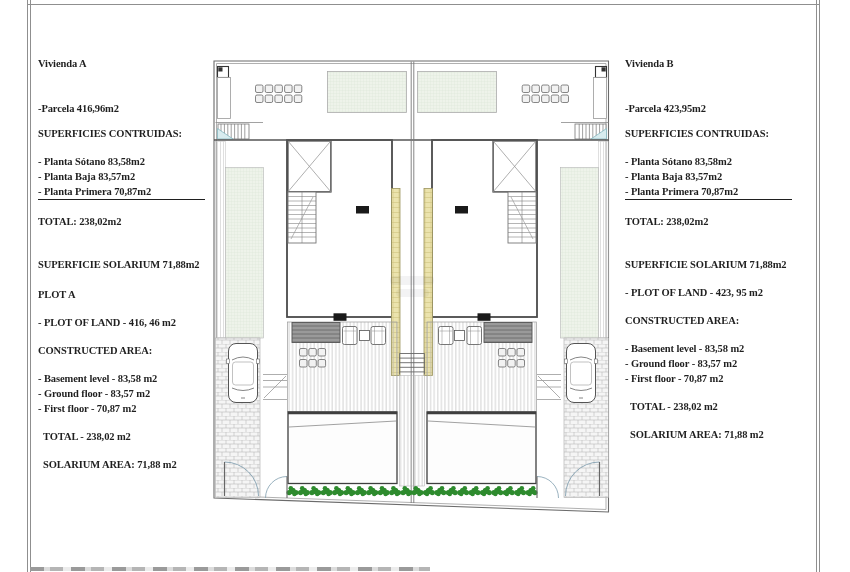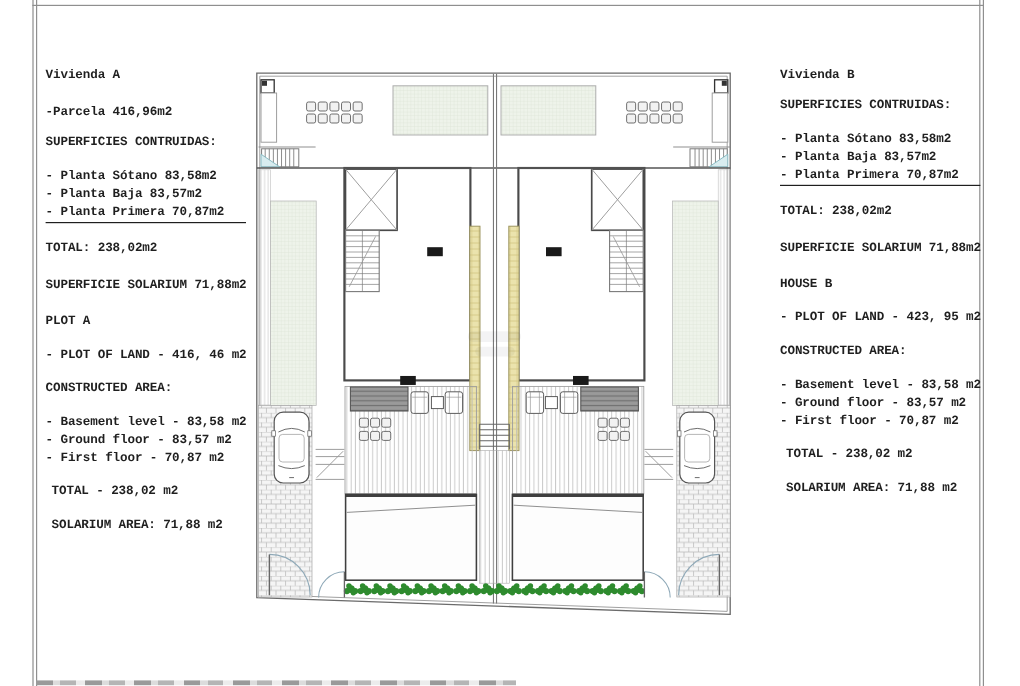--- a/index.html
+++ b/index.html
@@ -1,27 +1,27 @@
 <!DOCTYPE html>
 <html><head>
 <meta charset="utf-8">
 <style>
   html,body{margin:0;padding:0;background:#fff;}
   .page{position:relative;width:850px;height:572px;background:#ffffff;overflow:hidden;
-        font-family:Liberation Mono, monospace;}
+        font-family:Liberation Serif, serif;}
   
   .frame-line{position:absolute;background:#8f8f8f;}
   
   .panel{position:absolute;top:56px;width:182px;color:#1f1f1f;
          font-weight:bold;font-size:10.5px;letter-spacing:-0.1px;line-height:15px;}
   .panel-a{left:38px;}
-  .panel-b{left:650px;}
+  .panel-b{left:625px;}
   .pline{white-space:nowrap;height:15px;}
-  .mt18{margin-top:16px}.mt15{margin-top:15px}.mt13{margin-top:13px}
-  .mt10{margin-top:10px}.mt24{margin-top:16px}.mt1{margin-top:14px}
+  .mt18{margin-top:30px}.mt15{margin-top:15px}.mt13{margin-top:13px}
+  .mt10{margin-top:10px}.mt24{margin-top:28px}.mt1{margin-top:14px}
   .u{border-bottom:1.6px solid #1f1f1f;width:167px;}
   .ind{padding-left:5px;}
   
   .plan{position:absolute;left:210px;top:55px;width:404px;height:467px;}
   
   .bottom-strip{position:absolute;left:30px;top:567px;width:400px;height:4px;
     background:repeating-linear-gradient(90deg,#9a9a9a 0 14px,#dcdcdc 14px 20px,#b5b5b5 20px 33px,#ececec 33px 41px);}
 </style>
 </head>
 <body>
@@ -49,27 +49,27 @@
     <div class="pline mt13">CONSTRUCTED AREA:</div>
     <div class="pline mt13">- Basement level - 83,58 m2</div>
     <div class="pline">- Ground floor - 83,57 m2</div>
     <div class="pline">- First floor - 70,87 m2</div>
     <div class="pline mt13 ind">TOTAL - 238,02 m2</div>
     <div class="pline mt13 ind">SOLARIUM AREA: 71,88 m2</div>
   </div>
 
   <div class="panel panel-b">
     <div class="pline">Vivienda B</div>
+    <div class="pline mt18">-Parcela 423,95m2</div>
     <div class="pline mt10">SUPERFICIES CONTRUIDAS:</div>
     <div class="pline mt13">- Planta Sótano 83,58m2</div>
     <div class="pline">- Planta Baja 83,57m2</div>
     <div class="pline u">- Planta Primera 70,87m2</div>
     <div class="pline mt1">TOTAL: 238,02m2</div>
     <div class="pline mt24">SUPERFICIE SOLARIUM 71,88m2</div>
-    <div class="pline mt15">HOUSE B</div>
     <div class="pline mt13">- PLOT OF LAND - 423, 95 m2</div>
     <div class="pline mt13">CONSTRUCTED AREA:</div>
     <div class="pline mt13">- Basement level - 83,58 m2</div>
     <div class="pline">- Ground floor - 83,57 m2</div>
     <div class="pline">- First floor - 70,87 m2</div>
     <div class="pline mt13 ind">TOTAL - 238,02 m2</div>
     <div class="pline mt13 ind">SOLARIUM AREA: 71,88 m2</div>
   </div>
 
   <svg class="plan" viewBox="210 55 404 467">

